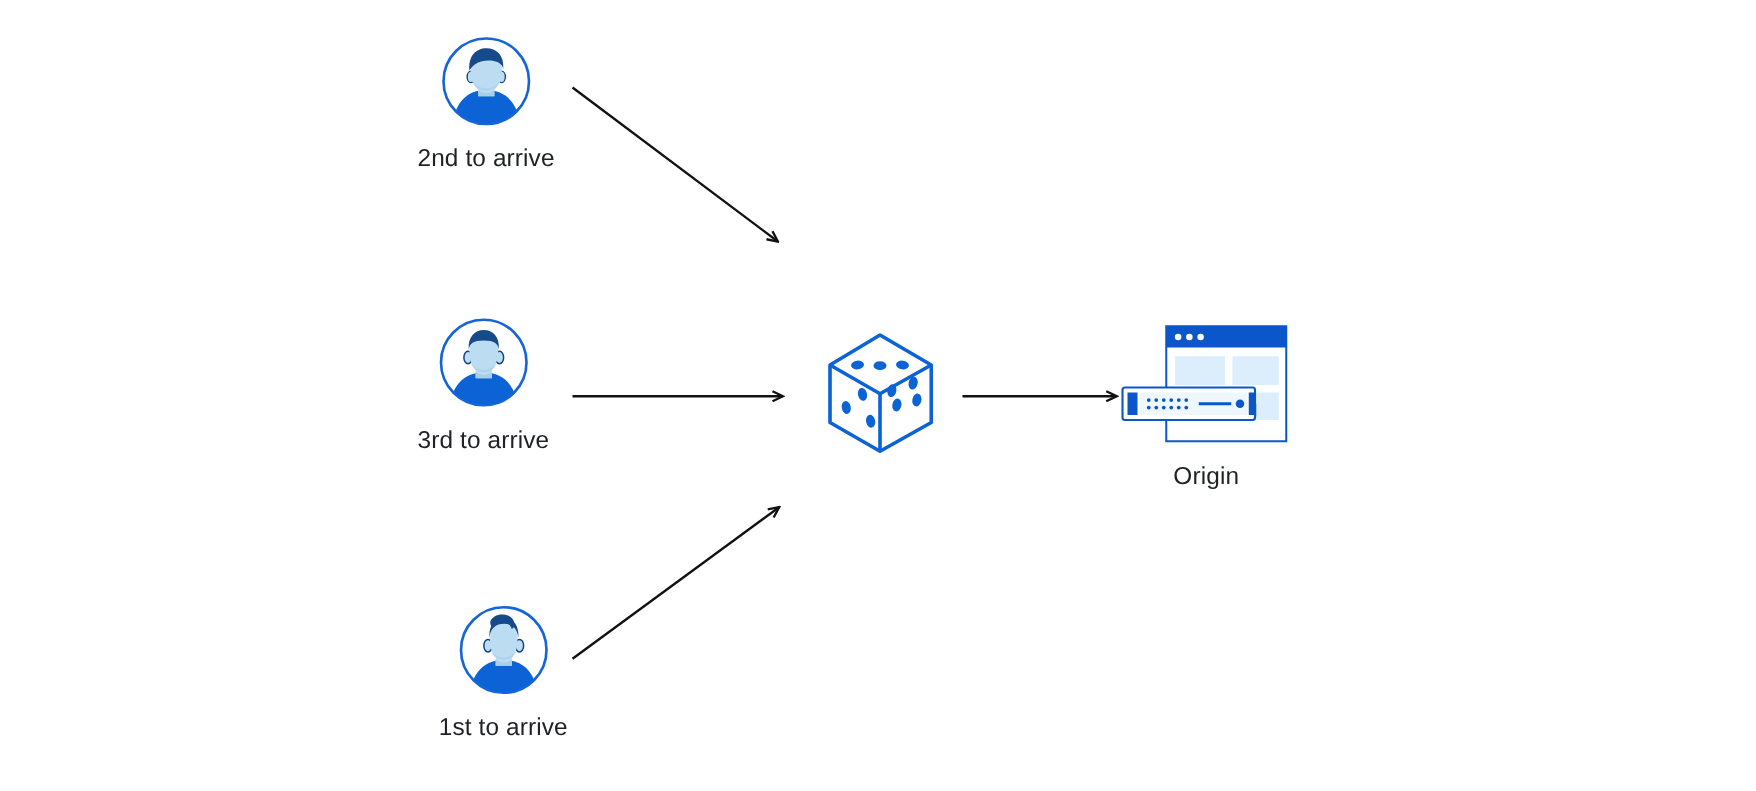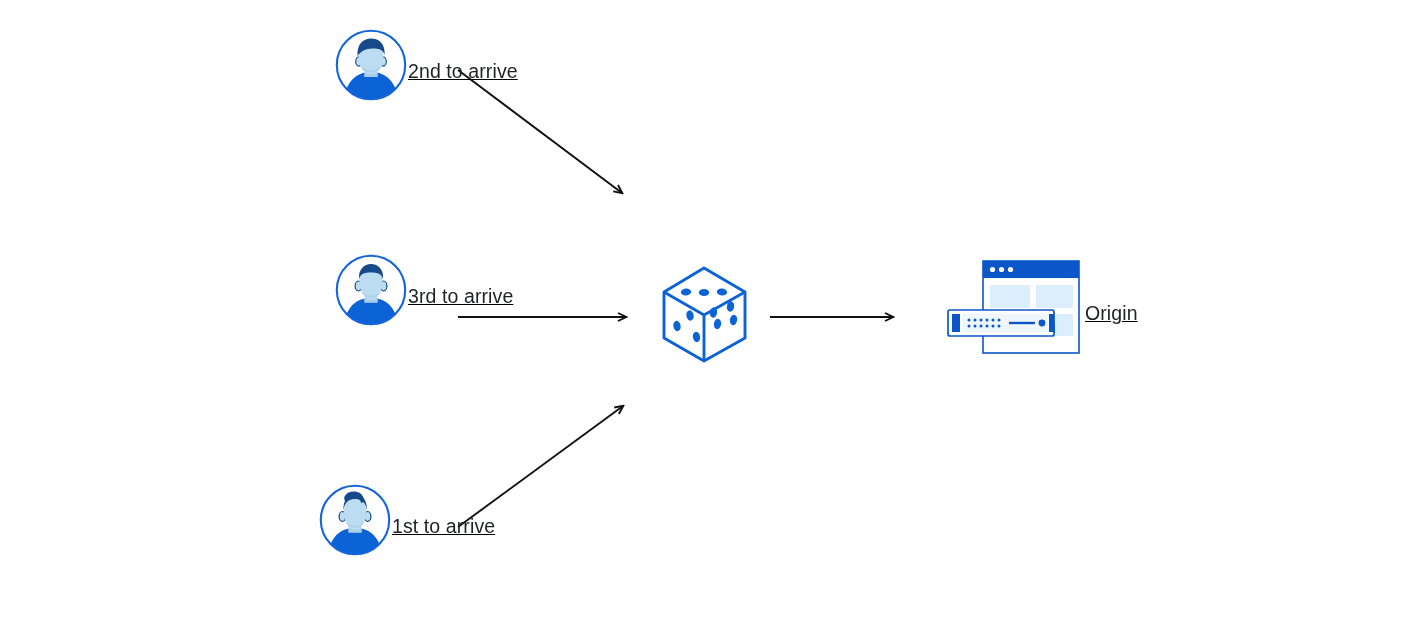--- a/index.html
+++ b/index.html
@@ -14,23 +14,22 @@
   #canvas {
     position: relative;
     width: 1405px;
     height: 633px;
     background: #ffffff;
     overflow: hidden;
   }
   .node {
     position: absolute;
     display: flex;
-    flex-direction: row;
+    flex-direction: column;
     align-items: center;
-    text-decoration: underline;
   }
   .node-label {
     font-size: 19.5px;
     color: #1f2124;
     line-height: 1.2;
     white-space: nowrap;
     letter-spacing: 0.1px;
   }
   .avatar-label { margin-top: 14px; }
   .origin-label { margin-top: 12px; }
@@ -120,21 +119,21 @@
                    C48.2 22, 45.5 19.4, 37 19.4 C28.5 19.4, 25.8 22, 25 26.5 Z" fill="#164a8a"></path>
           <path d="M37 44.8 C31.8 44.8, 28.2 41.6, 27 38 C30 41.5, 33.2 42.8, 37 42.8
                    C40.8 42.8, 44 41.5, 47 38 C45.8 41.6, 42.2 44.8, 37 44.8 Z" fill="#a9cfe8" opacity="0.75"></path>
         </g>
         <circle cx="37" cy="37" r="34.2" fill="none" stroke="#1565d8" stroke-width="2.1"></circle>
       </svg>
     </div>
     <div class="node-label avatar-label">3rd to arrive</div>
   </div>
 
-  <div class="node" style="left:318px; top:483px;">
+  <div class="node" style="left:351px; top:483px;">
     <div class="avatar-wrap">
       <svg width="74" height="74" viewBox="0 0 74 74">
         <defs>
           <clipPath id="clip1st">
               <circle cx="37" cy="37" r="34.2"></circle>
             </clipPath>
         </defs>
         <g clip-path="url(#clip1st)">
           <rect x="0" y="0" width="74" height="74" fill="#ffffff"></rect>
           <path d="M37 45 C20 45, 11 56.5, 9 76 L65 76 C63 56.5, 54 45, 37 45 Z" fill="#0b63d6"></path>
@@ -176,21 +175,21 @@
           <ellipse cx="41.5" cy="75" rx="3.6" ry="5.2" transform="rotate(-12 41.5 75)"></ellipse>
           <ellipse cx="58.5" cy="50.5" rx="3.6" ry="5.2" transform="rotate(12 58.5 50.5)"></ellipse>
           <ellipse cx="75.5" cy="44.5" rx="3.6" ry="5.2" transform="rotate(12 75.5 44.5)"></ellipse>
           <ellipse cx="62.5" cy="62" rx="3.6" ry="5.2" transform="rotate(12 62.5 62)"></ellipse>
           <ellipse cx="78.5" cy="58" rx="3.6" ry="5.2" transform="rotate(12 78.5 58)"></ellipse>
         </g>
       </svg>
     </div>
   </div>
 
-  <div class="node" style="left:945px; top:258px;">
+  <div class="node" style="left:895px; top:258px;">
     <div class="origin-wrap">
       <svg width="140" height="100" viewBox="0 0 140 100">
 
         <g>
           <rect x="38" y="3" width="96" height="92" fill="#ffffff" stroke="#0b57c9" stroke-width="1.6"></rect>
           <rect x="38" y="3" width="96" height="17" fill="#0b57c9"></rect>
           <circle cx="47.5" cy="11.5" r="2.6" fill="#ffffff"></circle>
           <circle cx="56.5" cy="11.5" r="2.6" fill="#ffffff"></circle>
           <circle cx="65.5" cy="11.5" r="2.6" fill="#ffffff"></circle>
           <rect x="45" y="27" width="40" height="23" fill="#dceefb"></rect>

